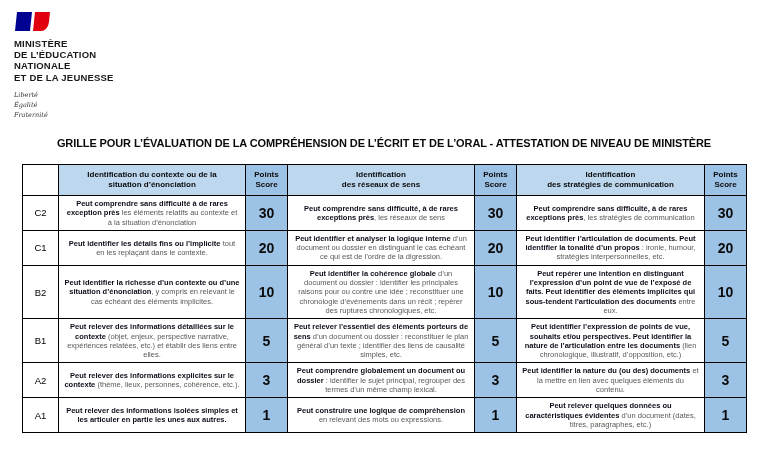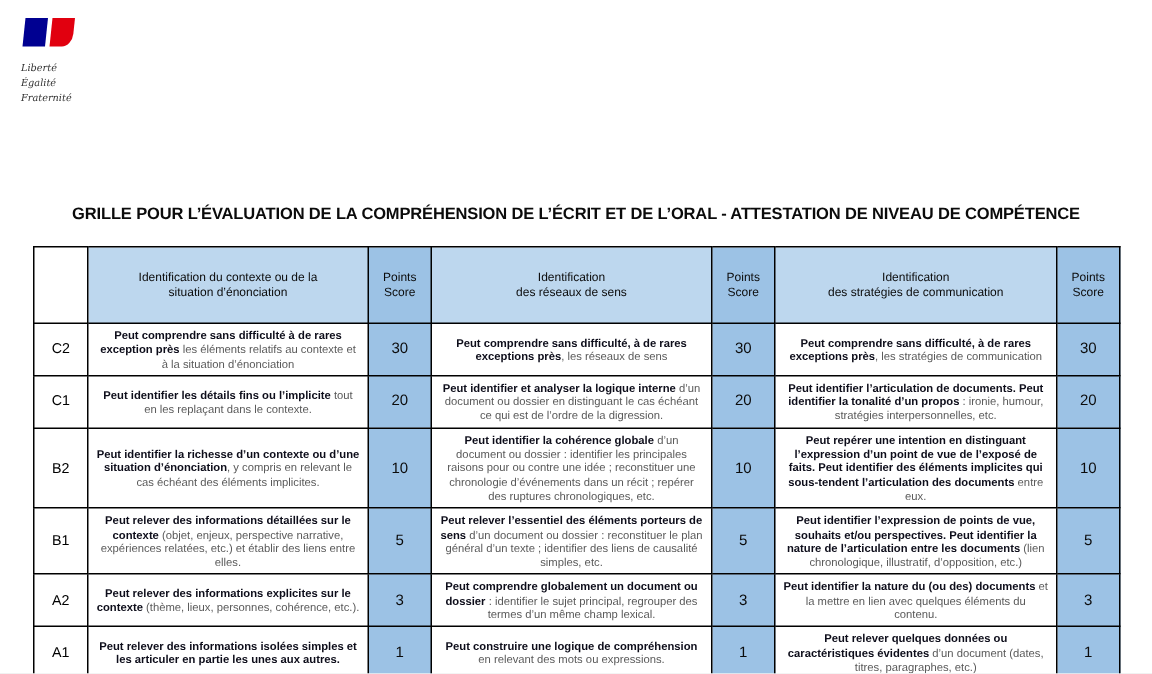--- a/index.html
+++ b/index.html
@@ -30,51 +30,55 @@
   }
   
   table.grid {
     position:absolute; top:164px; left:22px; width:724px;
     border-collapse:collapse; table-layout:fixed;
   }
   .grid th, .grid td {
     border:1px solid #000; vertical-align:middle; text-align:center;
   }
   .grid th {
-    font-size:8px; line-height:1.25; font-weight:normal; white-space:pre-line;
-    padding:15px 2px; color:#0b0b0b;
+    font-size:8px; line-height:1.25; font-weight:bold; white-space:pre-line;
+    padding:5px 2px; color:#0b0b0b;
   }
   .grid th.crit-h { background:var(--blue_light,#BDD7EE); }
   .grid th.pts-h  { background:var(--blue_med,#9CC2E5); }
   .grid th.corner { background:#ffffff; }
   .grid td.level  { font-size:9.5px; font-weight:normal; background:#fff; }
   .grid td.desc   {
     font-size:7.5px; line-height:1.24; padding:3px 5px; color:#595959; background:#fff;
   }
   .grid td.desc .b { font-weight:bold; color:#0d0d1a; }
   .grid td.score  {
-    font-size:10px; font-weight:normal; background:var(--blue_med,#9CC2E5); color:#0b0b0b;
+    font-size:14px; font-weight:bold; background:var(--blue_med,#9CC2E5); color:#0b0b0b;
   }
 </style>
 </head>
 <body>
 
 <div class="page">
 
   <div class="logo">
     <div class="flag">
       <span class="fb"></span>
         <span class="fr"></span>
     </div>
+    <div class="ministry">MINISTÈRE
+DE L’ÉDUCATION
+NATIONALE
+ET DE LA JEUNESSE</div>
     <div class="motto">Liberté
 Égalité
 Fraternité</div>
   </div>
 
-  <div class="doc-title">GRILLE POUR L’ÉVALUATION DE LA COMPRÉHENSION DE L’ÉCRIT ET DE L’ORAL - ATTESTATION DE NIVEAU DE COMPÉTENCE</div>
+  <div class="doc-title">GRILLE POUR L’ÉVALUATION DE LA COMPRÉHENSION DE L’ÉCRIT ET DE L’ORAL - ATTESTATION DE NIVEAU DE MINISTÈRE</div>
 
   <table class="grid">
     <colgroup>
       <col style="width:36px">
       <col style="width:187px">
         <col style="width:42px">
       <col style="width:187px">
         <col style="width:42px">
       <col style="width:188px">
         <col style="width:42px">

